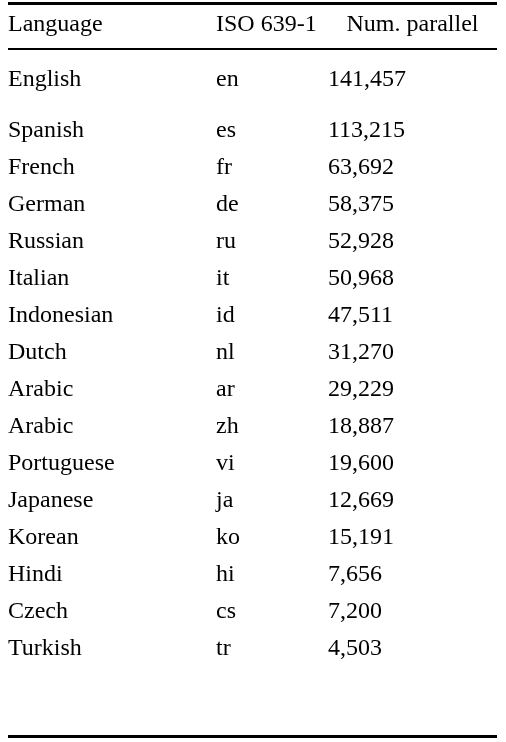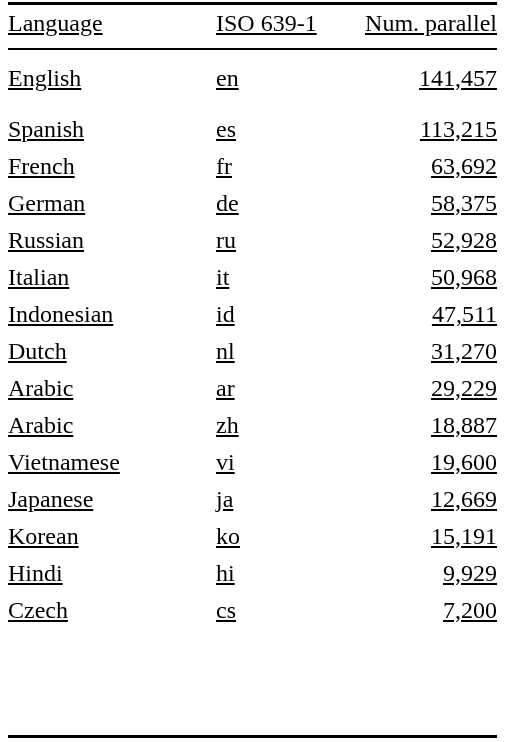--- a/index.html
+++ b/index.html
@@ -57,37 +57,35 @@
   }
 
   table.data-table th,
   table.data-table td {
     padding: 0;
     font-weight: normal;
     line-height: 37px;
     height: 37px;
     white-space: nowrap;
     vertical-align: baseline;
-    text-decoration: underline;
   }
 
   
   col.col-language { width: 208px; }
   col.col-code     { width: 112px; }
   col.col-num      { width: 169px; }
 
   th.th-language, td.td-language {
     text-align: left;
     padding-left: 1px;
   }
   th.th-code, td.td-code {
     text-align: left;
   }
   th.th-num, td.td-num {
-    text-align: right;
     padding-right: 1px;
   }
 
   thead tr.header-row th {
     height: 46px;
     line-height: 42px;
     vertical-align: middle;
   }
 
   tbody tr.table-row:first-child td {
@@ -162,40 +160,45 @@
           <td class="td-language">Arabic</td>
           <td class="td-code">ar</td>
           <td class="td-num">29,229</td>
         </tr>
         <tr class="table-row">
           <td class="td-language">Arabic</td>
           <td class="td-code">zh</td>
           <td class="td-num">18,887</td>
         </tr>
         <tr class="table-row">
-          <td class="td-language">Vietnamese</td>
+          <td class="td-language">Portuguese</td>
           <td class="td-code">vi</td>
           <td class="td-num">19,600</td>
         </tr>
         <tr class="table-row">
           <td class="td-language">Japanese</td>
           <td class="td-code">ja</td>
           <td class="td-num">12,669</td>
         </tr>
         <tr class="table-row">
           <td class="td-language">Korean</td>
           <td class="td-code">ko</td>
           <td class="td-num">15,191</td>
         </tr>
         <tr class="table-row">
           <td class="td-language">Hindi</td>
           <td class="td-code">hi</td>
-          <td class="td-num">9,929</td>
+          <td class="td-num">7,656</td>
         </tr>
         <tr class="table-row">
           <td class="td-language">Czech</td>
           <td class="td-code">cs</td>
           <td class="td-num">7,200</td>
         </tr>
+        <tr class="table-row">
+          <td class="td-language">Turkish</td>
+          <td class="td-code">tr</td>
+          <td class="td-num">4,503</td>
+        </tr>
       </tbody>
   </table>
 
 </div>
 
 </body></html>

